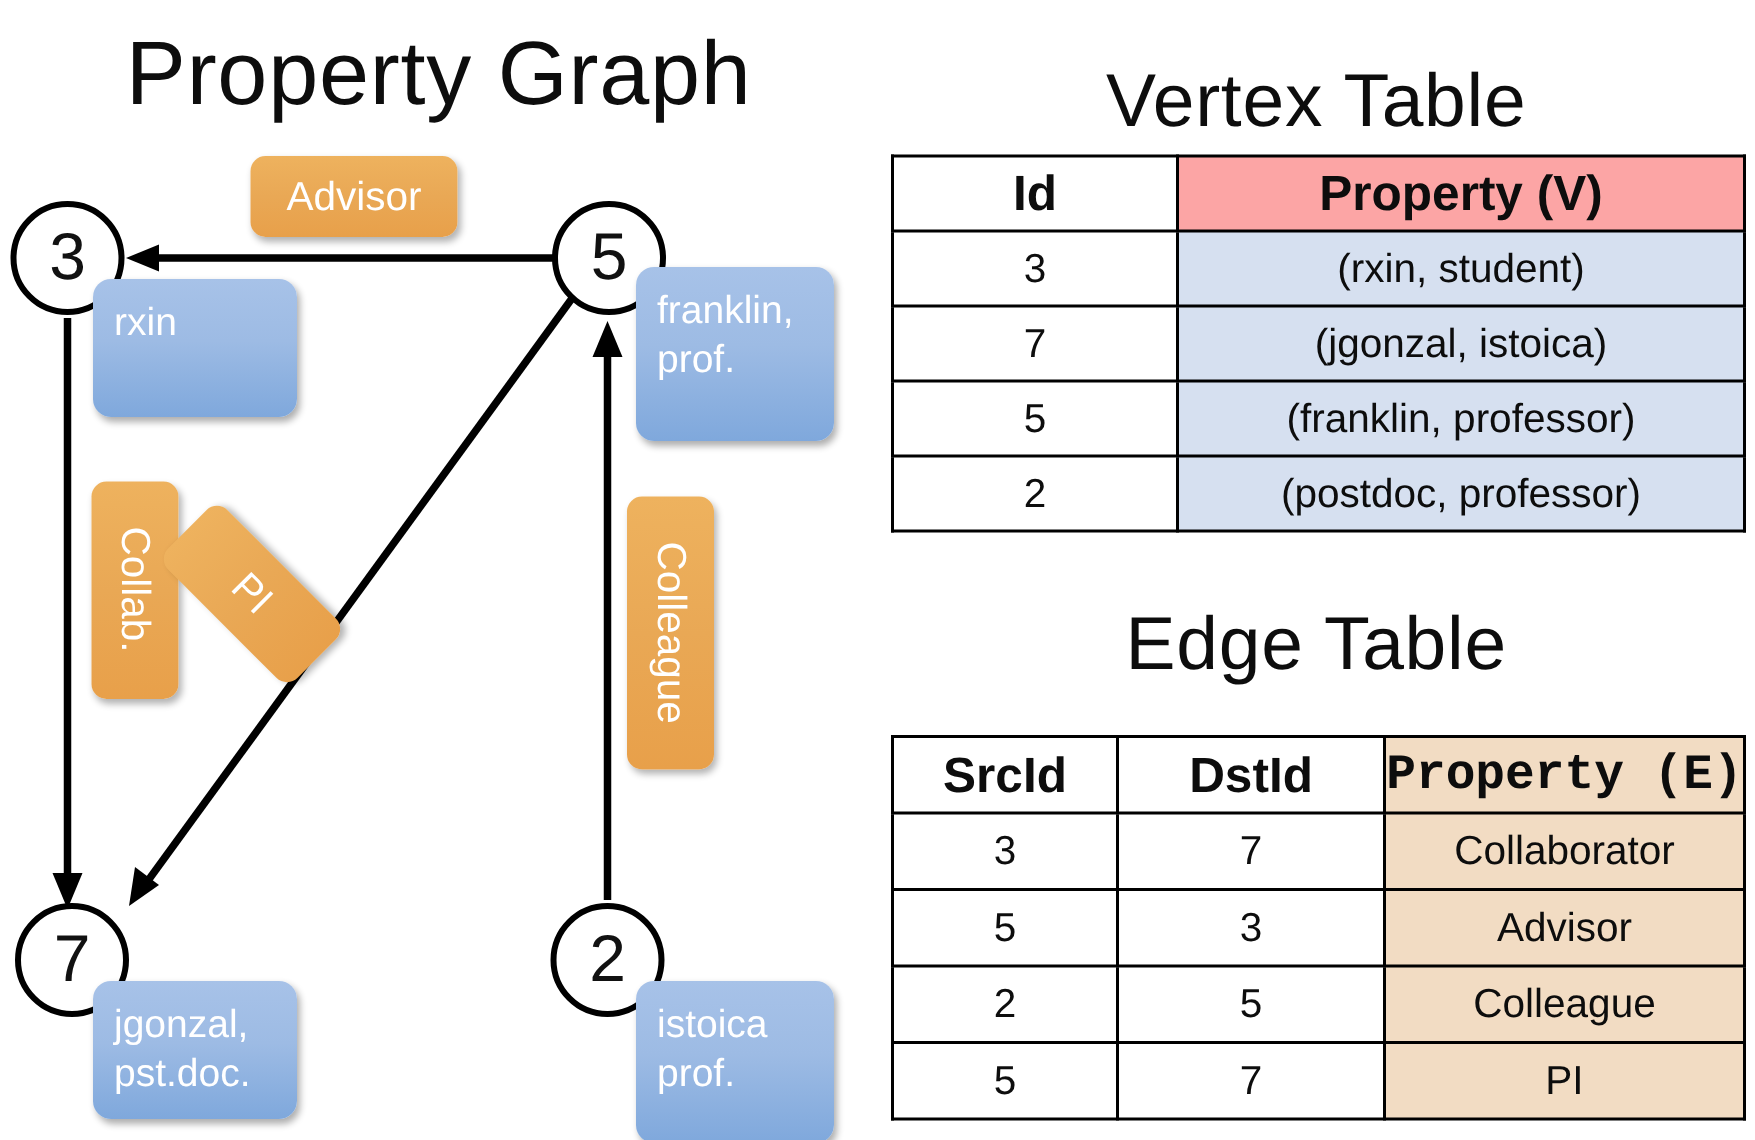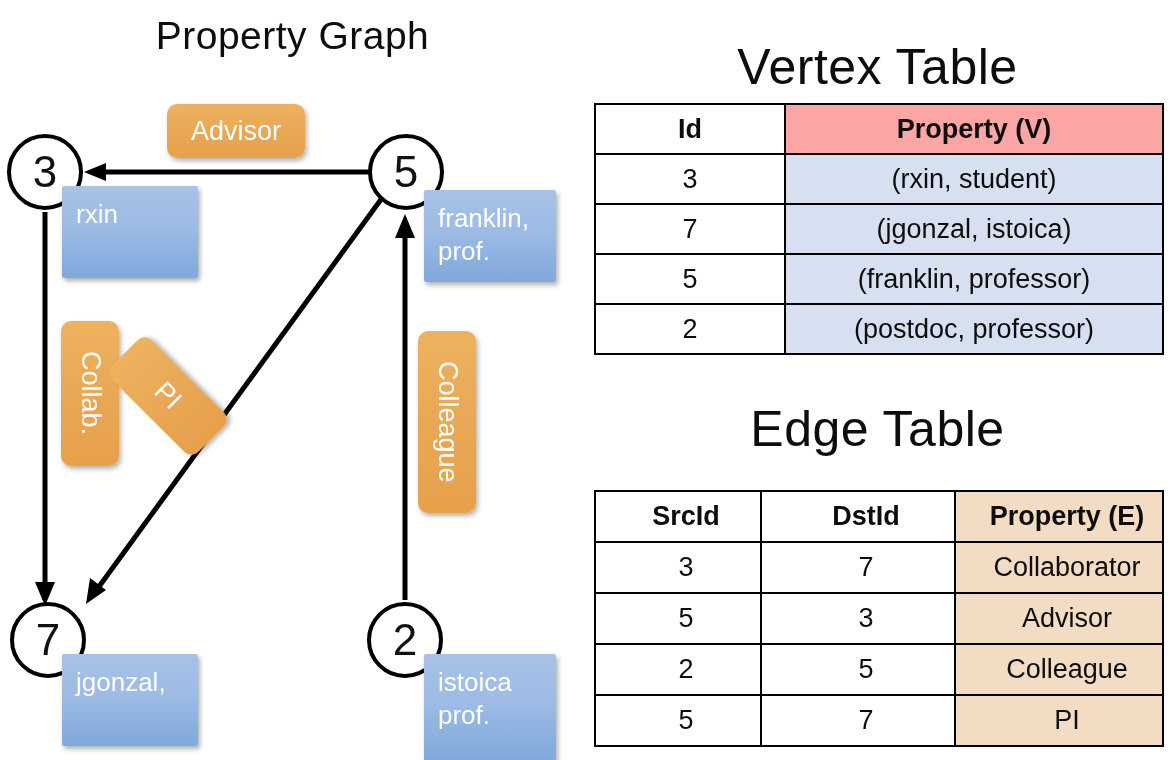--- a/index.html
+++ b/index.html
@@ -19,21 +19,21 @@
   
   .title {
     position: absolute;
     font-family: "Liberation Sans", sans-serif;
     font-weight: 300;
     color: #0d0d0d;
     letter-spacing: 0.5px;
     white-space: nowrap;
     text-align: center;
   }
-  #title-property-graph { left: 0px;   top: 14px;  width: 585px; font-size: 39px; }
+  #title-property-graph { left: 0px;   top: 14px;  width: 585px; font-size: 60px; }
   #title-vertex-table   { left: 585px; top: 14px;  width: 585px; font-size: 50px; margin-top: 24px; }
   #title-edge-table     { left: 585px; top: 400px; width: 585px; font-size: 50px; }
 
   
   #graph-panel {
     position: absolute;
     left: 0; top: 0;
     width: 585px; height: 760px;
   }
   #graph-svg { position: absolute; left: 0; top: 0; }
@@ -56,34 +56,34 @@
     z-index: 3;
   }
   #vertex-3 { left: 7px;   top: 134px; }
   #vertex-5 { left: 368px; top: 134px; }
   #vertex-7 { left: 10px;  top: 602px; }
   #vertex-2 { left: 367px; top: 602px; }
 
   
   .prop-box {
     position: absolute;
-    border-radius: 2px;
+    border-radius: 12px;
     background: linear-gradient(to bottom, #a7c2e8 0%, #9dbbe4 45%, #7fa8dc 100%);
     box-shadow: 2px 3px 5px rgba(0,0,0,0.32);
     color: #ffffff;
     font-family: "Liberation Sans", sans-serif;
     font-weight: 300;
     font-size: 26px;
     line-height: 1.25;
     padding: 12px 0 10px 14px;
     box-sizing: border-box;
     z-index: 4;
   }
   #prop-rxin     { left: 62px;  top: 186px; width: 136px; height: 92px; }
-  #prop-franklin { left: 424px; top: 190px; width: 132px; height: 92px; }
+  #prop-franklin { left: 424px; top: 178px; width: 132px; height: 116px; }
   #prop-jgonzal  { left: 62px;  top: 654px; width: 136px; height: 92px; }
   #prop-istoica  { left: 424px; top: 654px; width: 132px; height: 108px; }
 
   
   .edge-box {
     position: absolute;
     border-radius: 10px;
     background: linear-gradient(to bottom, #eeb25e 0%, #e9a855 50%, #e8a04a 100%);
     box-shadow: 2px 3px 5px rgba(0,0,0,0.30);
     color: #ffffff;
@@ -127,34 +127,34 @@
   .data-table td, .data-table th {
     border: 2px solid #000000;
     text-align: center;
     font-weight: 300;
     color: #0d0d0d;
     padding: 0;
     height: 44px;
     font-size: 27px;
     background: #ffffff;
   }
-  .data-table th { font-weight: bold; font-size: 27px; }
+  .data-table th { font-weight: bold; font-size: 33px; }
 
   #vertex-table { left: 594px; top: 103px; width: 570px; }
   #vertex-table th.hdr-id { width: 188px; }
   #vertex-table .cell-prop { background: #d6e0f0; }
   #vertex-table th.hdr-prop { background: #fca5a5; }
   #vertex-table td, #vertex-table th { height: 48px; }
 
   #edge-table { left: 594px; top: 490px; width: 570px; }
   #edge-table th.hdr-src, #edge-table td.cell-src { width: 148px; }
   #edge-table th.hdr-dst, #edge-table td.cell-dst { width: 176px; }
   #edge-table .cell-eprop { background: #f2dcc3; }
-  #edge-table th.hdr-eprop { background: #f2dcc3; }
-  #edge-table td, #edge-table th { height: 49px; padding-left: 16px; }
+  #edge-table th.hdr-eprop { background: #f2dcc3; font-family: Liberation Mono, monospace; }
+  #edge-table td, #edge-table th { height: 49px; }
 </style>
 </head>
 <body>
 
 <div class="title" id="title-property-graph">Property Graph</div>
 <div class="title" id="title-vertex-table">Vertex Table</div>
 <div class="title" id="title-edge-table">Edge Table</div>
 
 <div id="graph-panel">
 
@@ -201,20 +201,21 @@
 
   <div class="prop-box" id="prop-rxin">
     <div>rxin</div>
   </div>
   <div class="prop-box" id="prop-franklin">
     <div>franklin,</div>
     <div>prof.</div>
   </div>
   <div class="prop-box" id="prop-jgonzal">
     <div>jgonzal,</div>
+    <div>pst.doc.</div>
   </div>
   <div class="prop-box" id="prop-istoica">
     <div>istoica</div>
     <div>prof.</div>
   </div>
 
   <div class="edge-box" id="edge-advisor">
     <span>Advisor</span>
   </div>
   <div class="edge-box" id="edge-collab">

